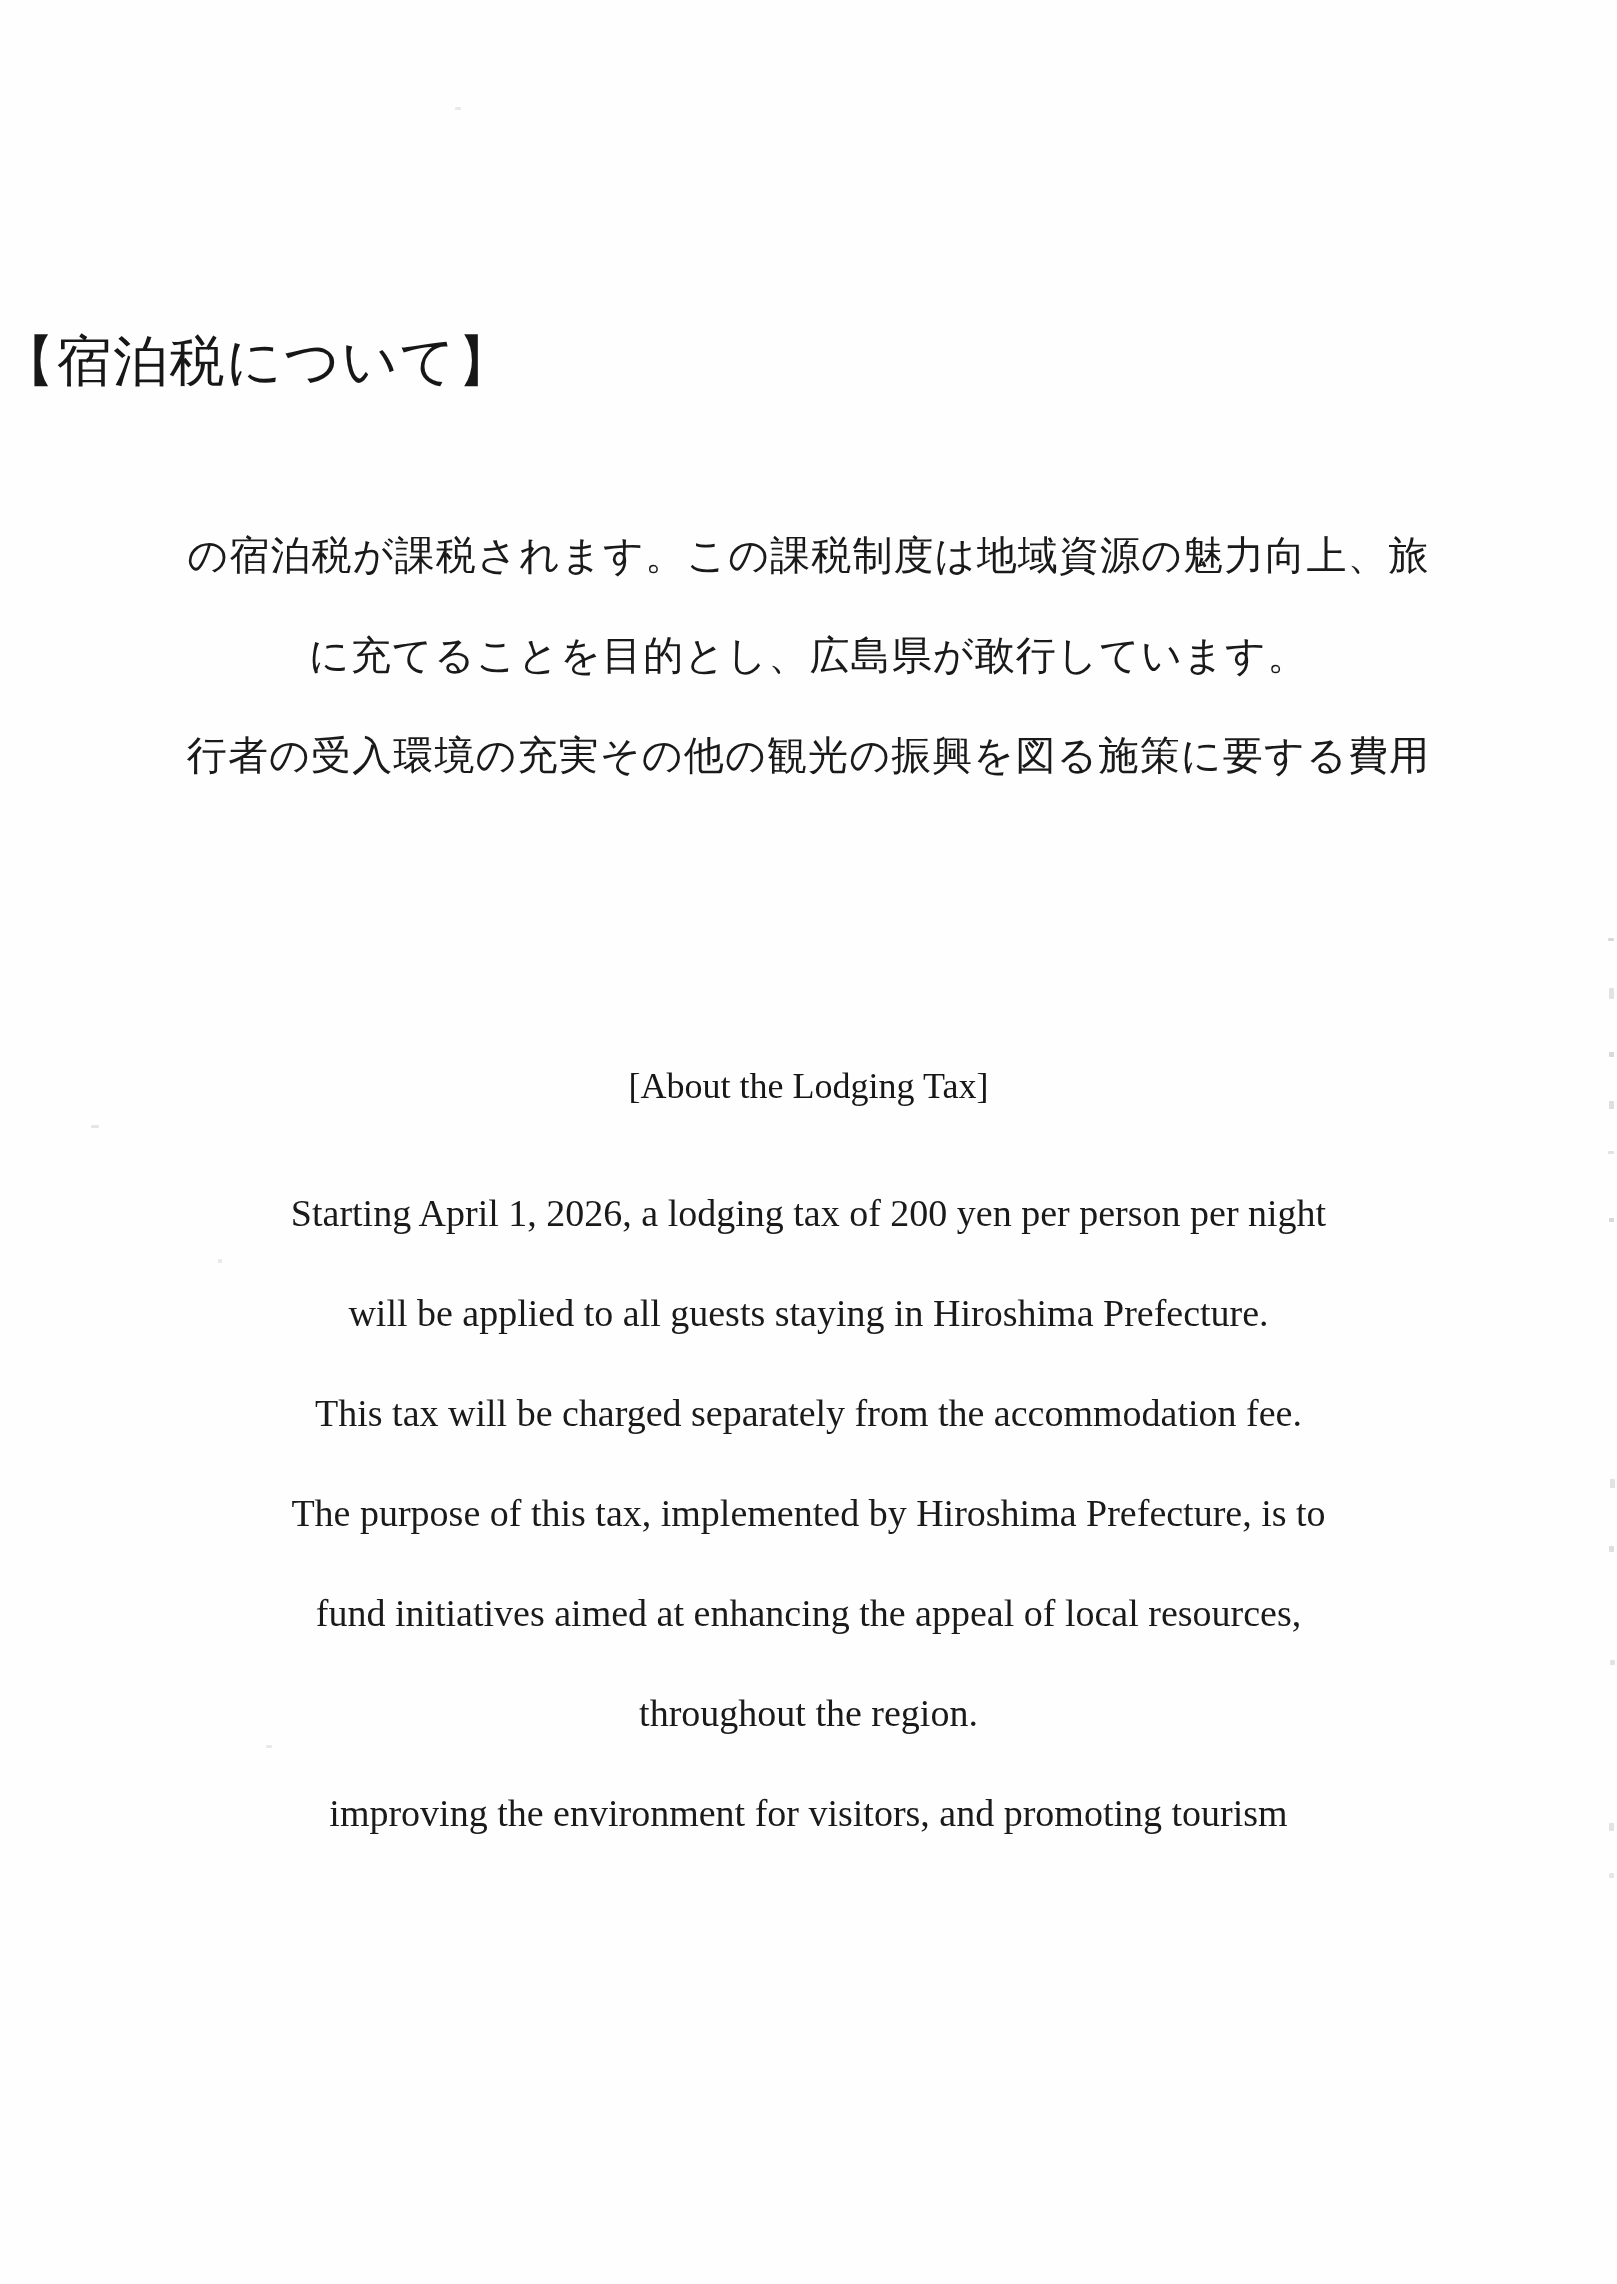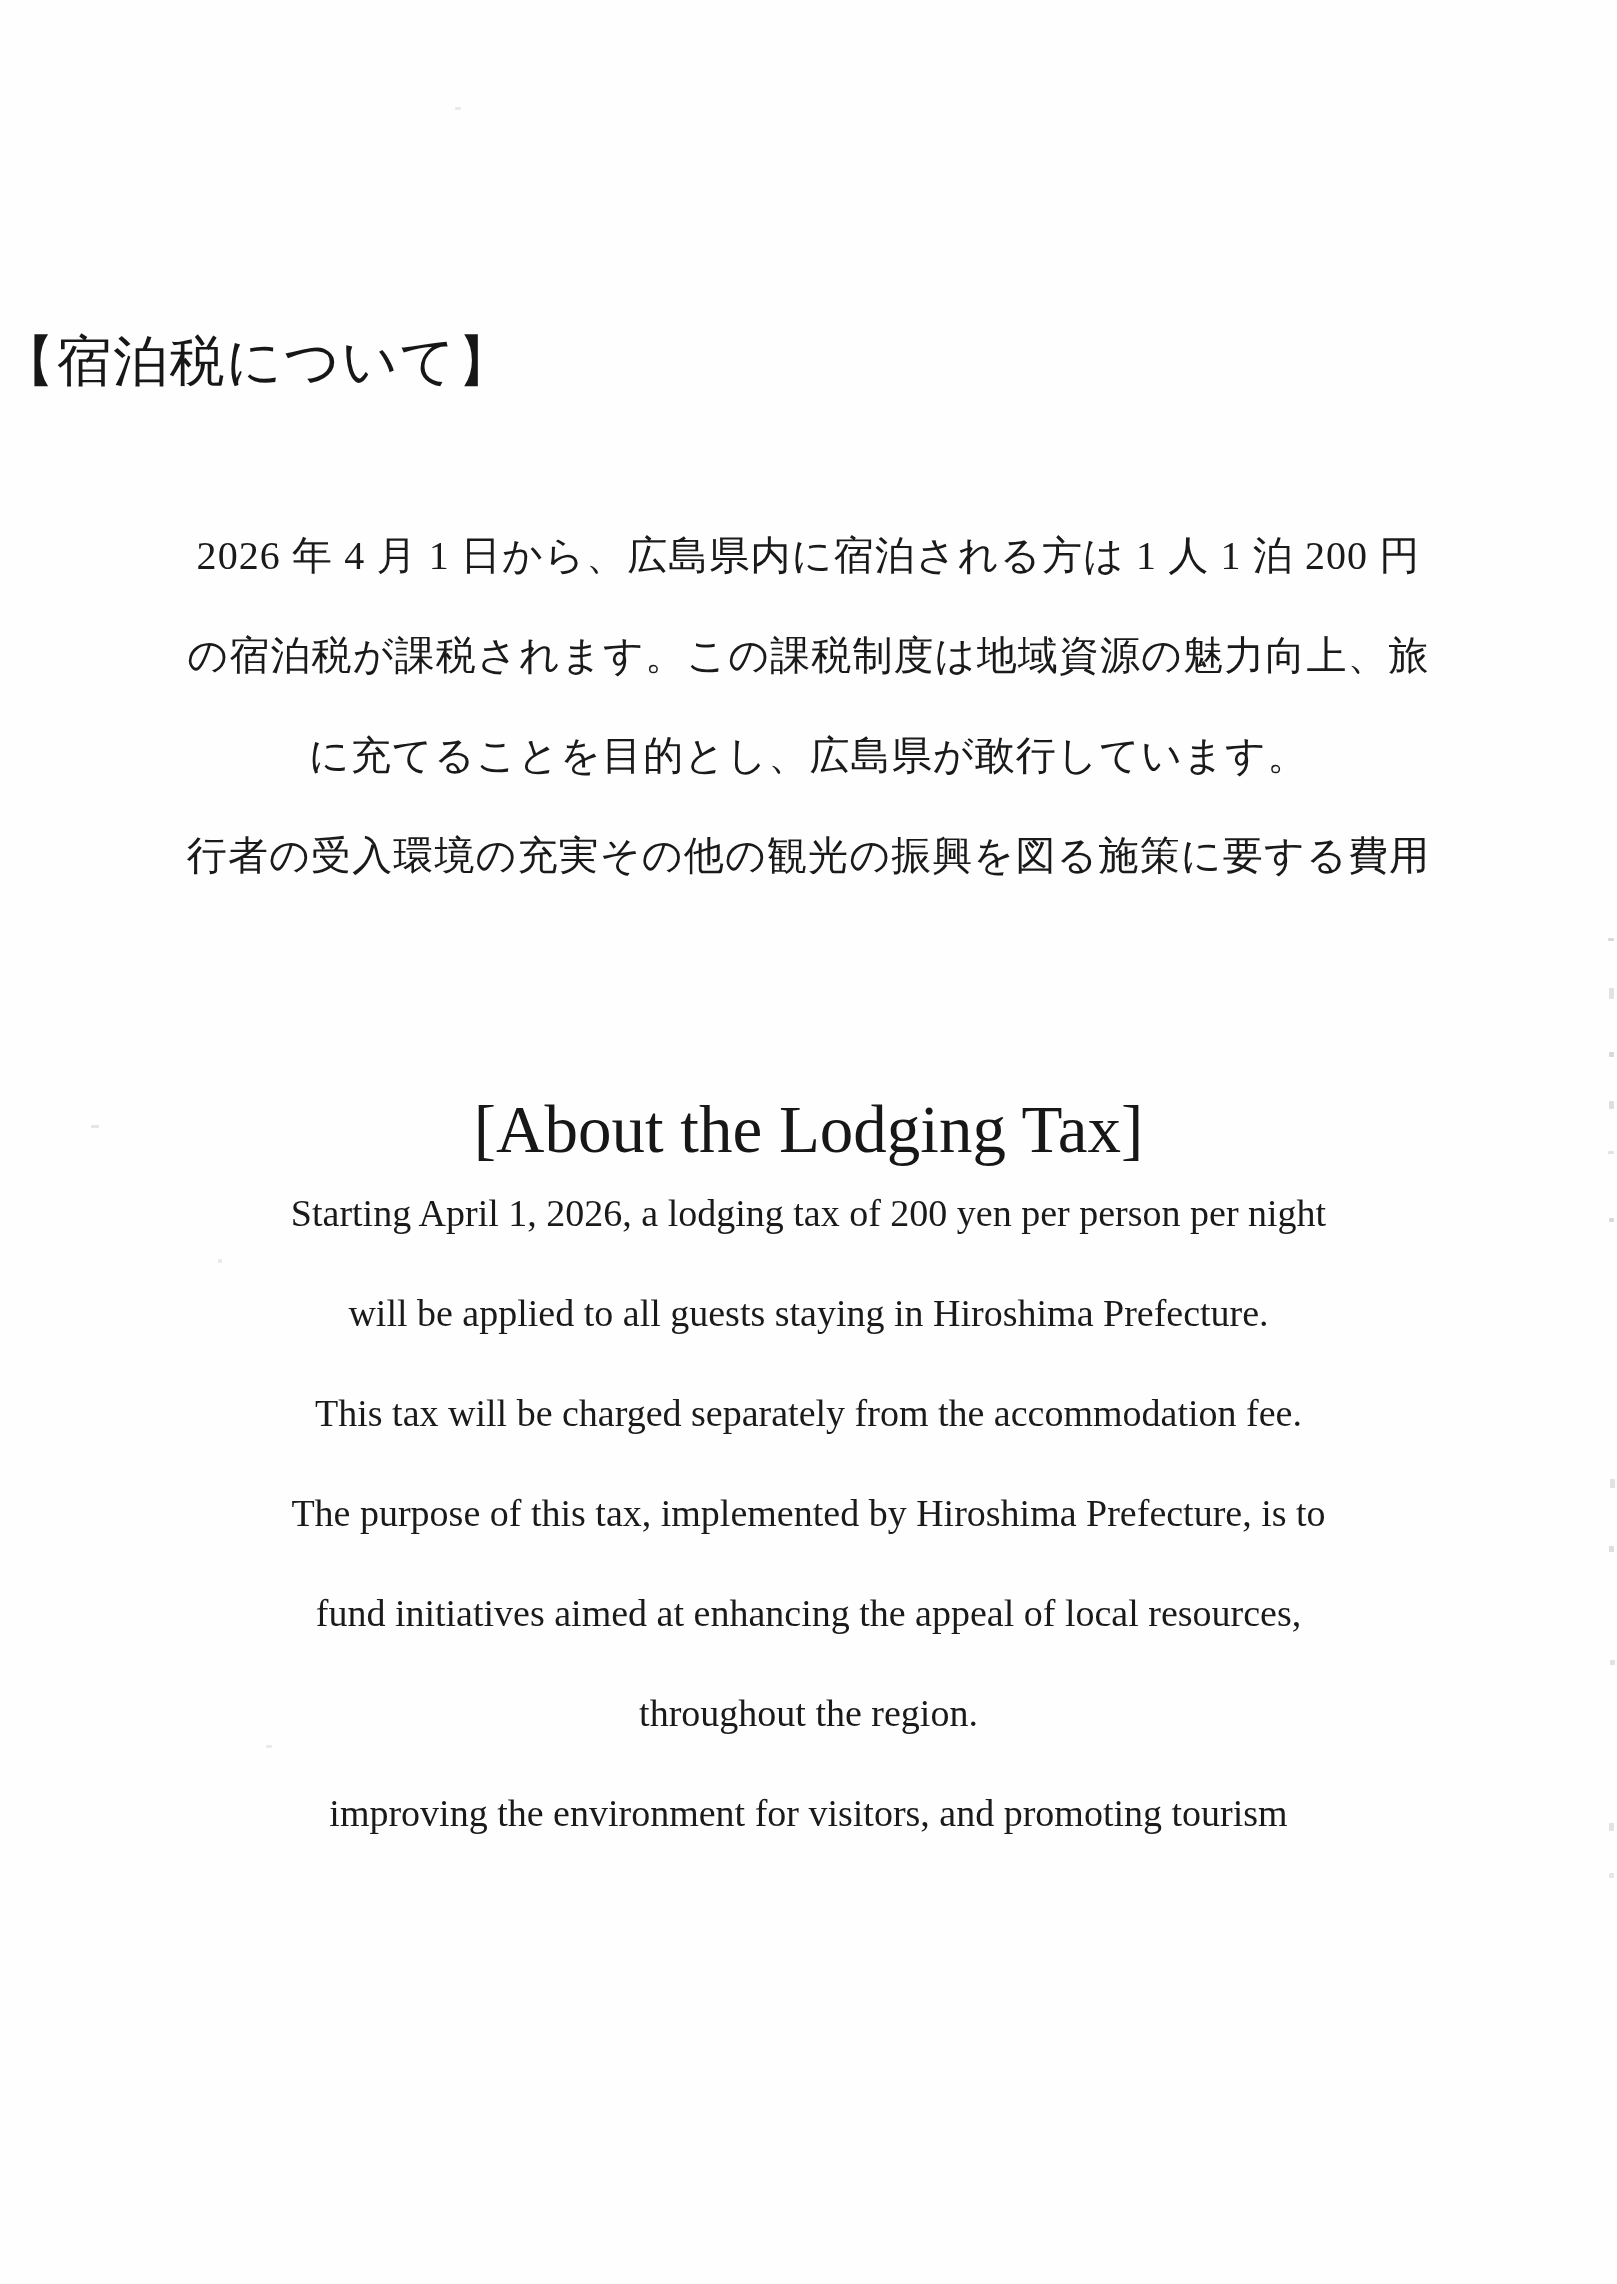--- a/index.html
+++ b/index.html
@@ -43,21 +43,21 @@
     color: #1a1a1a;
     white-space: nowrap;
   }
   
   .en-title {
     position: absolute;
     top: 1035px;
     left: 0;
     width: 100%;
     text-align: center;
-    font-size: 67px;
+    font-size: 36px;
     font-weight: 500;
     color: #171717;
   }
   
   .en-paragraph {
     position: absolute;
     top: 1163px;
     left: 0;
     width: 100%;
     text-align: center;
@@ -92,21 +92,20 @@
   .speck.s15 { left: 218px;  top: 1259px; width: 3.8px;  height: 3.8px; opacity: 0.3; }
 </style>
 </head>
 <body>
 
 <div class="page">
 
   <h1 class="ja-title">【宿泊税について】</h1>
 
   <div class="ja-paragraph">
-    <div class="line">2026 年 4 月 1 日から、広島県内に宿泊される方は 1 人 1 泊 200 円</div>
     <div class="line">の宿泊税が課税されます。この課税制度は地域資源の魅力向上、旅</div>
     <div class="line">に充てることを目的とし、広島県が敢行しています。</div>
     <div class="line">行者の受入環境の充実その他の観光の振興を図る施策に要する費用</div>
   </div>
 
   <h2 class="en-title">[About the Lodging Tax]</h2>
 
   <div class="en-paragraph">
     <div class="line">Starting April 1, 2026, a lodging tax of 200 yen per person per night</div>
     <div class="line">will be applied to all guests staying in Hiroshima Prefecture.</div>

